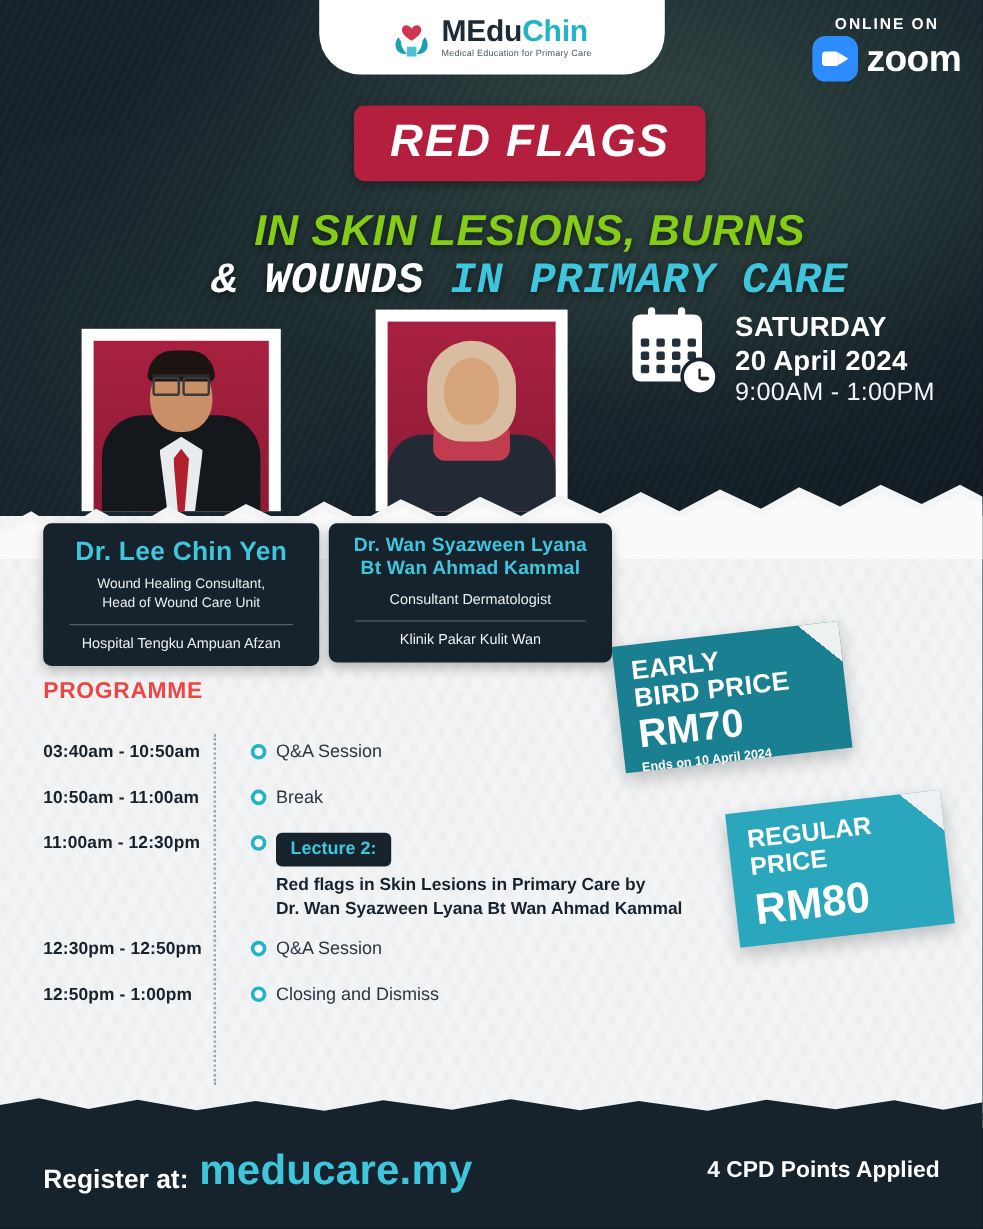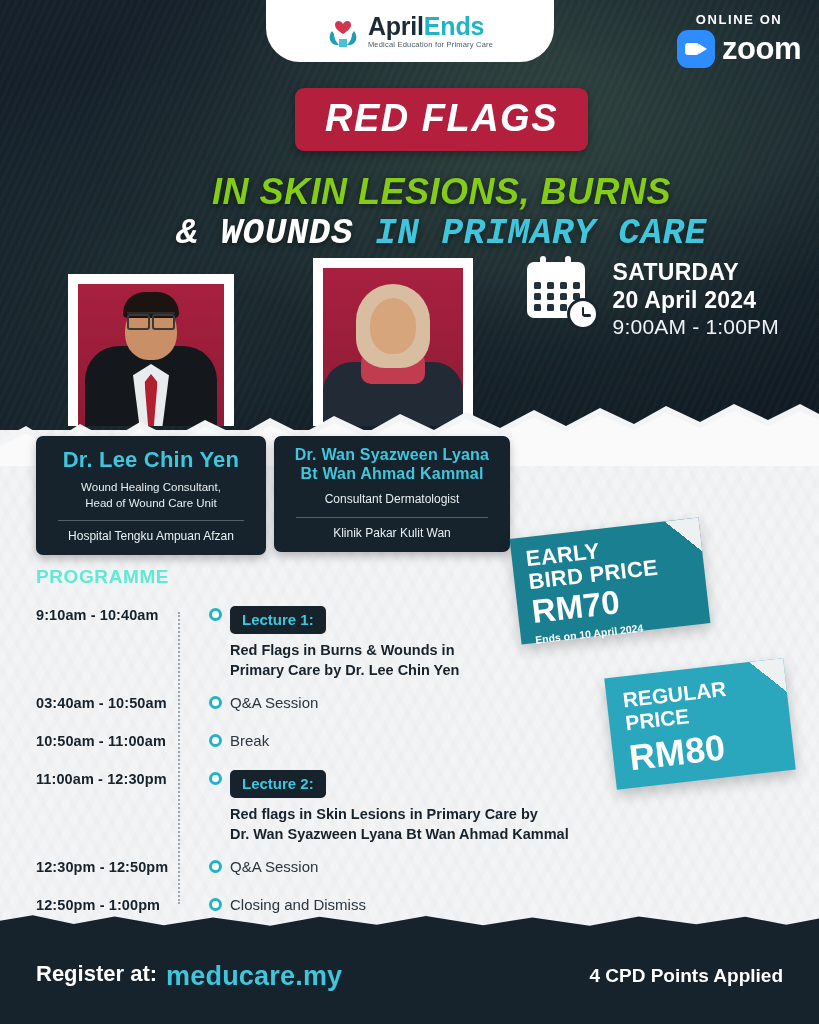--- a/index.html
+++ b/index.html
@@ -181,21 +181,21 @@
   .nc-1 .nc-name { font-size: 22px; }
   .nc-2 .nc-name { font-size: 16px; line-height: 1.2; }
   .nc-role { font-size: 11.5px; color:#e7eef1; margin-top: 7px; line-height: 1.35; }
   .nc-2 .nc-role { font-size: 12px; margin-top: 8px; }
   .nc-div { height:1px; background: rgba(255,255,255,.28); margin: 9px 12px 8px; }
   .nc-org { font-size: 12px; color:#eaf1f4; }
 
   
   .prog-title {
     position: absolute; left: 36px; top: 566px; z-index: 8;
-    font-size: 19px; font-weight: 800; color: #5eead4; letter-spacing: .6px;
+    font-size: 19px; font-weight: 800; color: #ef4444; letter-spacing: .6px;
   }
   .prog { position: absolute; left: 36px; top: 592px; width: 620px; z-index: 8; }
   .prow { position: relative; display: flex; align-items: flex-start; min-height: 26px; }
   .ptime {
     width: 164px; flex: none; font-size: 14.5px; font-weight: 700; color: #16222c;
     padding-top: 3px; letter-spacing: .1px;
   }
   .pdot { width: 30px; flex: none; display:flex; justify-content:center; padding-top: 4px; }
   .pdot i {
     display:block; width: 13px; height: 13px; border-radius: 50%;
@@ -246,23 +246,23 @@
     position: absolute; left: 0; bottom: 0; width: 819px; height: 96px;
     background: #16222c; z-index: 10;
     display: flex; align-items: center; justify-content: space-between;
     padding: 0 36px;
   }
   .footer:before {
     content:""; position:absolute; left:0; top:-16px; width: 819px; height: 22px;
     background: #16222c;
     clip-path: polygon(0 40%, 4% 15%, 9% 55%, 14% 20%, 20% 60%, 26% 25%, 33% 62%, 39% 22%, 46% 58%, 52% 18%, 59% 60%, 65% 25%, 72% 62%, 78% 20%, 85% 56%, 91% 22%, 96% 58%, 100% 30%, 100% 100%, 0 100%);
   }
-  .reg-line { display: flex; align-items: flex-start; gap: 9px; }
+  .reg-line { display: flex; align-items: flex-end; gap: 9px; }
   .reg-label { font-size: 22px; font-weight: 800; color: #fff; }
-  .reg-site { font-size: 27px; font-weight: 800; color: #3fc6dd; letter-spacing: .2px; }
+  .reg-site { font-size: 35px; font-weight: 800; color: #3fc6dd; letter-spacing: .2px; }
   .cpd { font-size: 19px; font-weight: 700; color: #fff; }
 </style>
 </head>
 <body>
 
 <div class="poster">
 
   <div class="hero"></div>
 
   <svg class="torn" viewBox="0 0 819 70" preserveAspectRatio="none">
@@ -275,21 +275,21 @@
   <div class="logo-notch">
     <div class="logo-mark">
       <svg viewBox="0 0 34 36" width="34" height="36">
         <path d="M17 11c-2-4-8-4-8 1 0 4 5 7 8 9 3-2 8-5 8-9 0-5-6-5-8-1z" fill="#d0364f"></path>
         <path d="M6 18c-2 2-3 6-2 9 1 3 4 5 7 5h2c-3-3-5-7-5-11z" fill="#1f9fb5"></path>
         <path d="M28 18c2 2 3 6 2 9-1 3-4 5-7 5h-2c3-3 5-7 5-11z" fill="#1f9fb5"></path>
         <path d="M13 26h8v8h-8z" fill="#2bb7cc" opacity=".85"></path>
       </svg>
     </div>
     <div class="logo-text-wrap">
-      <div class="logo-title"><span>April</span><span class="hl">Ends</span></div>
+      <div class="logo-title"><span>MEdu</span><span class="hl">Chin</span></div>
       <div class="logo-sub">Medical Education for Primary Care</div>
     </div>
   </div>
 
   <div class="zoom-badge">
     <div class="zoom-online">ONLINE ON</div>
     <div class="zoom-row">
       <div class="zoom-icon"></div>
       <div class="zoom-word">zoom</div>
     </div>
@@ -362,31 +362,20 @@
     <div class="nc-div"></div>
     <div class="nc-org">Klinik Pakar Kulit Wan</div>
   </div>
 
   <div class="prog-title">PROGRAMME</div>
   <div class="conn" style="top:612px;height:292px;"></div>
   <div class="prog">
 
     <div class="spacer-12"></div>
 
-    <div class="prow">
-      <div class="ptime">9:10am - 10:40am</div>
-      <div class="pdot">
-          <i></i>
-        </div>
-      <div class="pdesc">
-        <div class="lec-pill">Lecture 1:</div>
-        <div class="lec-detail" style="white-space:pre-line">Red Flags in Burns &amp; Wounds in
-Primary Care by Dr. Lee Chin Yen</div>
-      </div>
-    </div>
     <div class="spacer-12"></div>
 
     <div class="prow">
       <div class="ptime">03:40am - 10:50am</div>
       <div class="pdot">
           <i></i>
         </div>
       <div class="pdesc">
           <div class="plain">Q&amp;A Session</div>
         </div>

